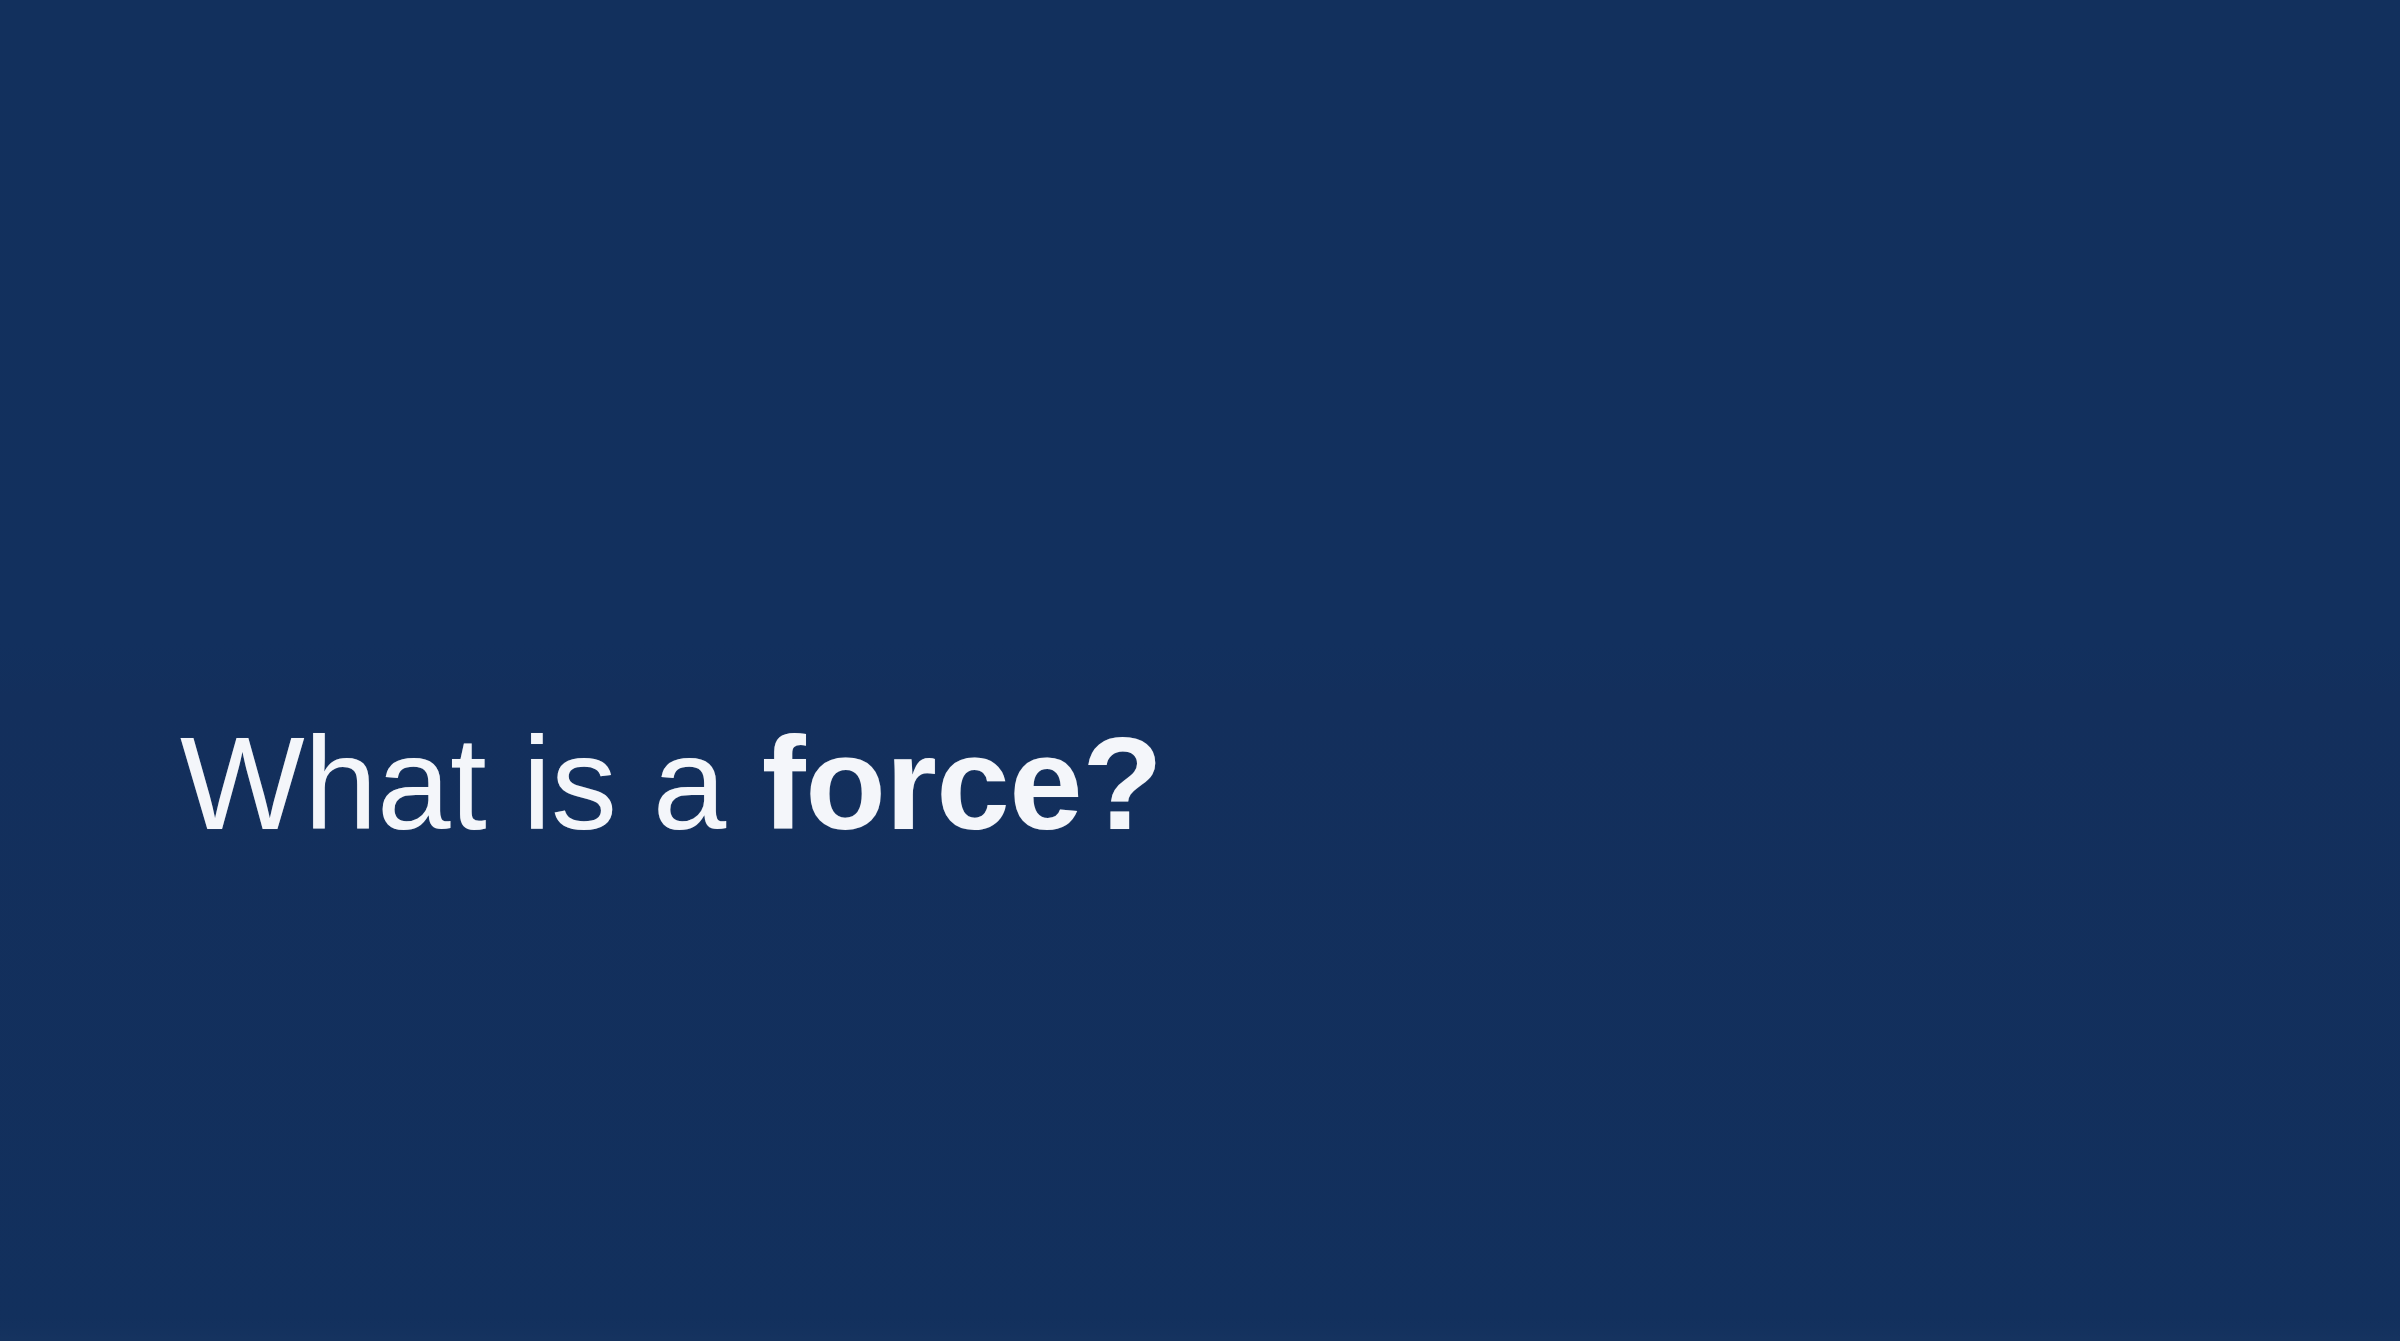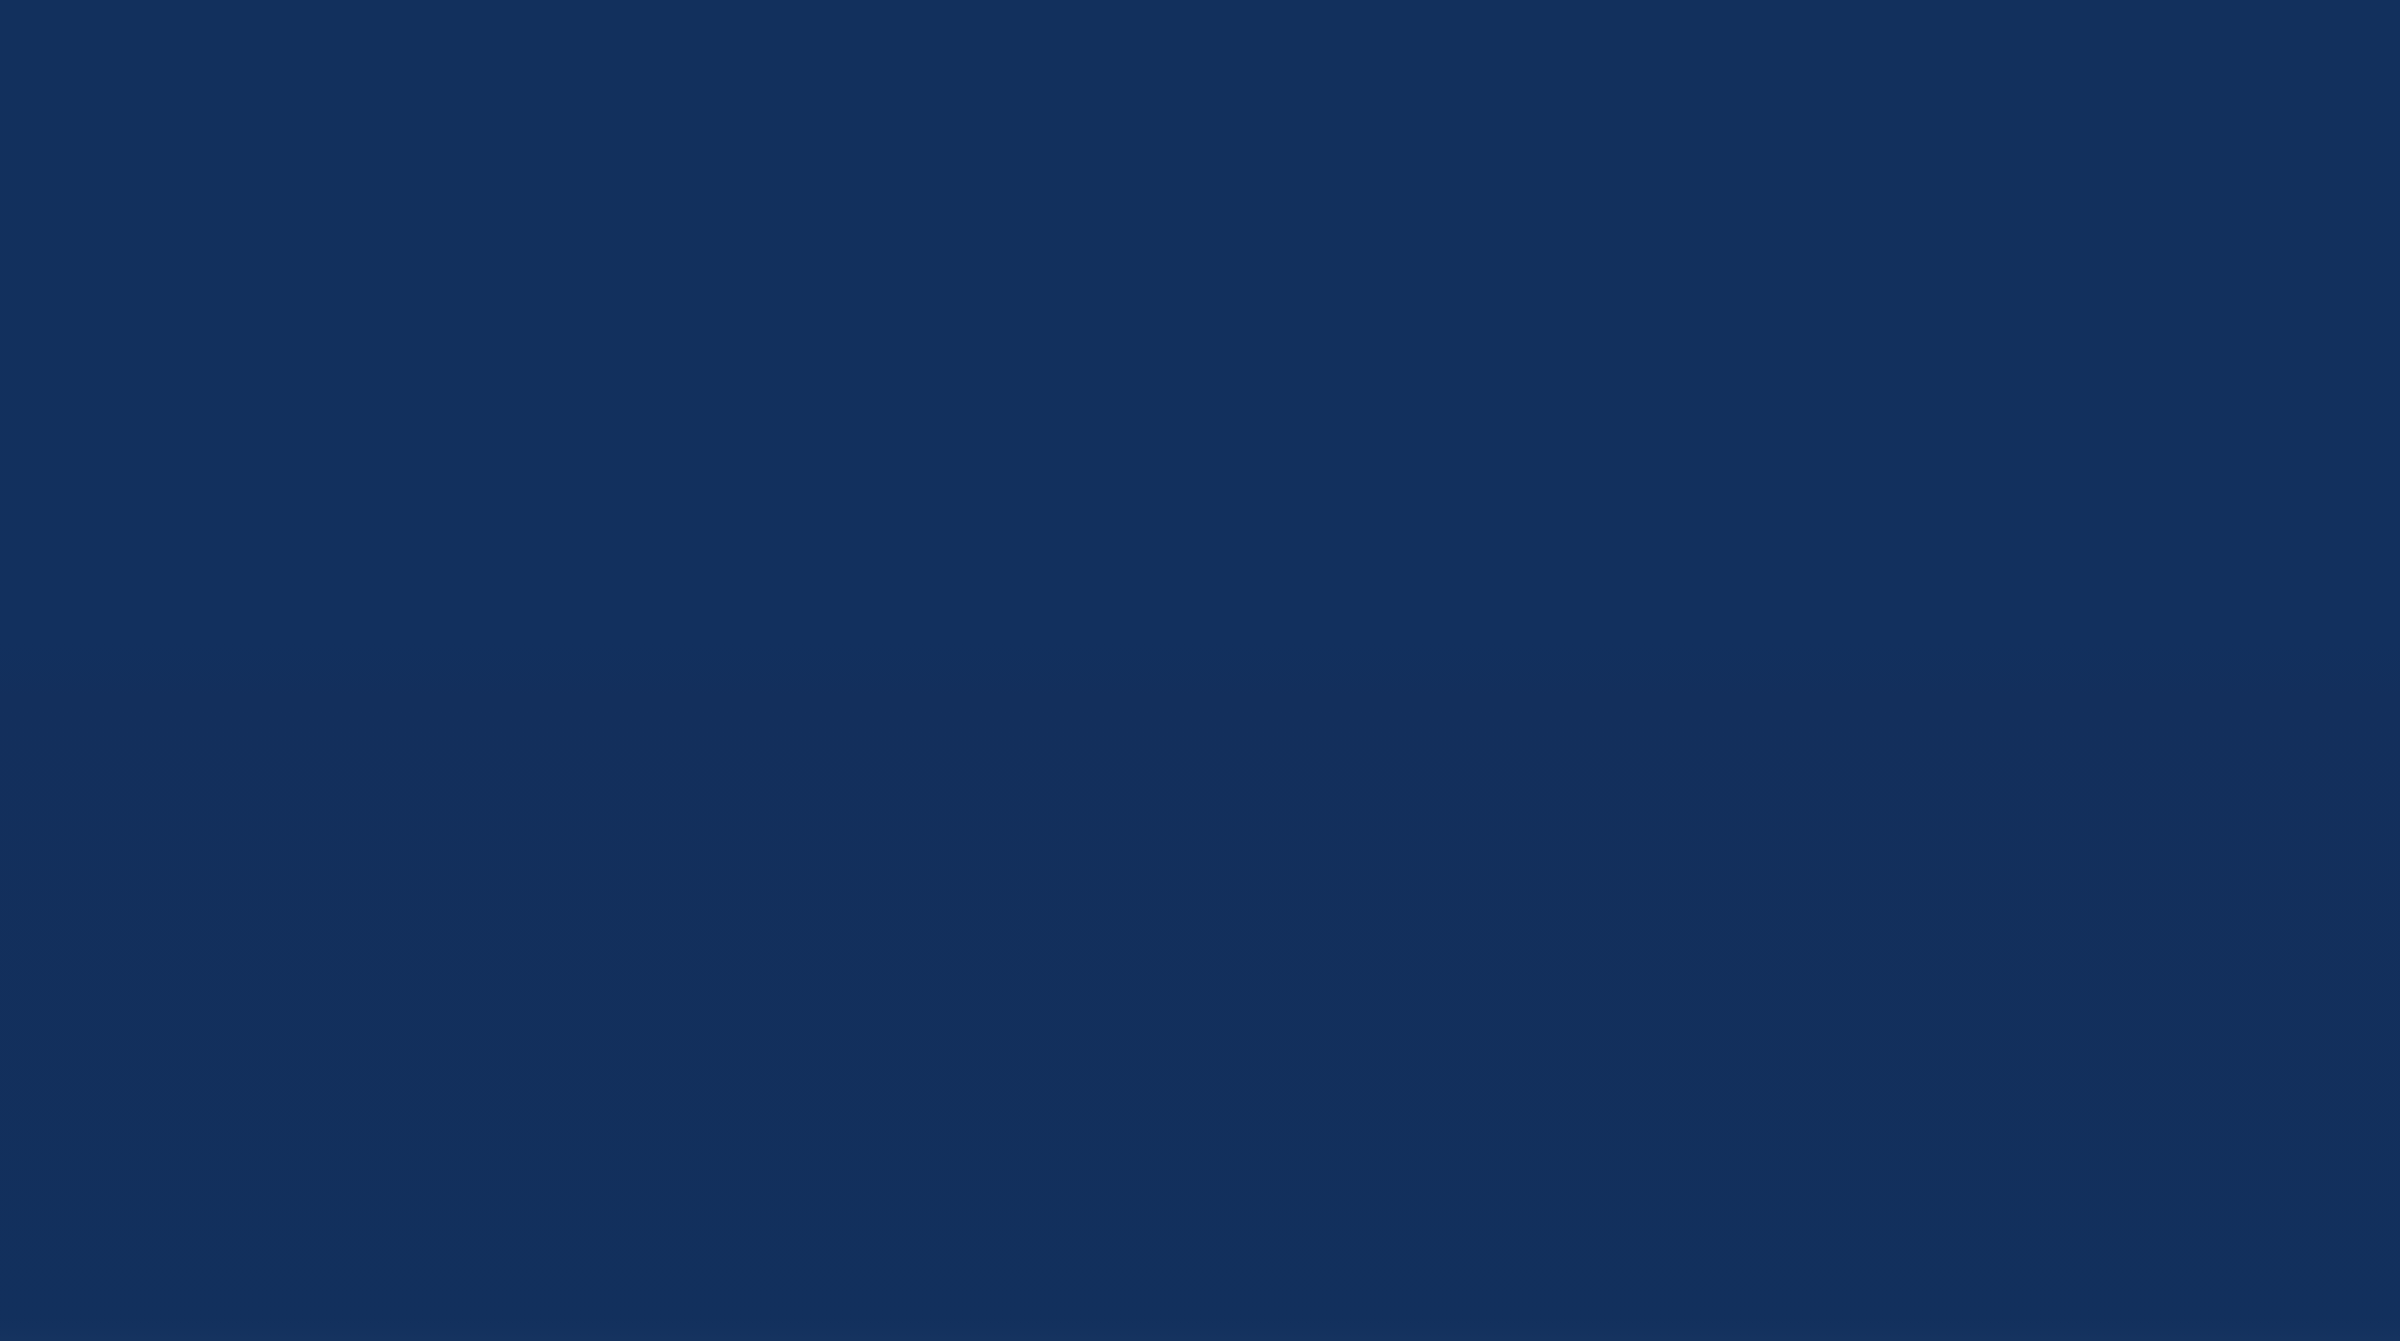--- a/index.html
+++ b/index.html
@@ -70,16 +70,19 @@
     pointer-events: none;
   }
 </style>
 </head>
 <body>
 
 <div class="slide">
 
   <div class="slide-bg-wash"></div>
 
+  <div class="title-block">
+    <h1 class="title-line"><span class="t-light">What is a </span><span class="t-strong">force?</span></h1>
+  </div>
 
   <div class="bottom-noise"></div>
 
 </div>
 
 </body></html>

